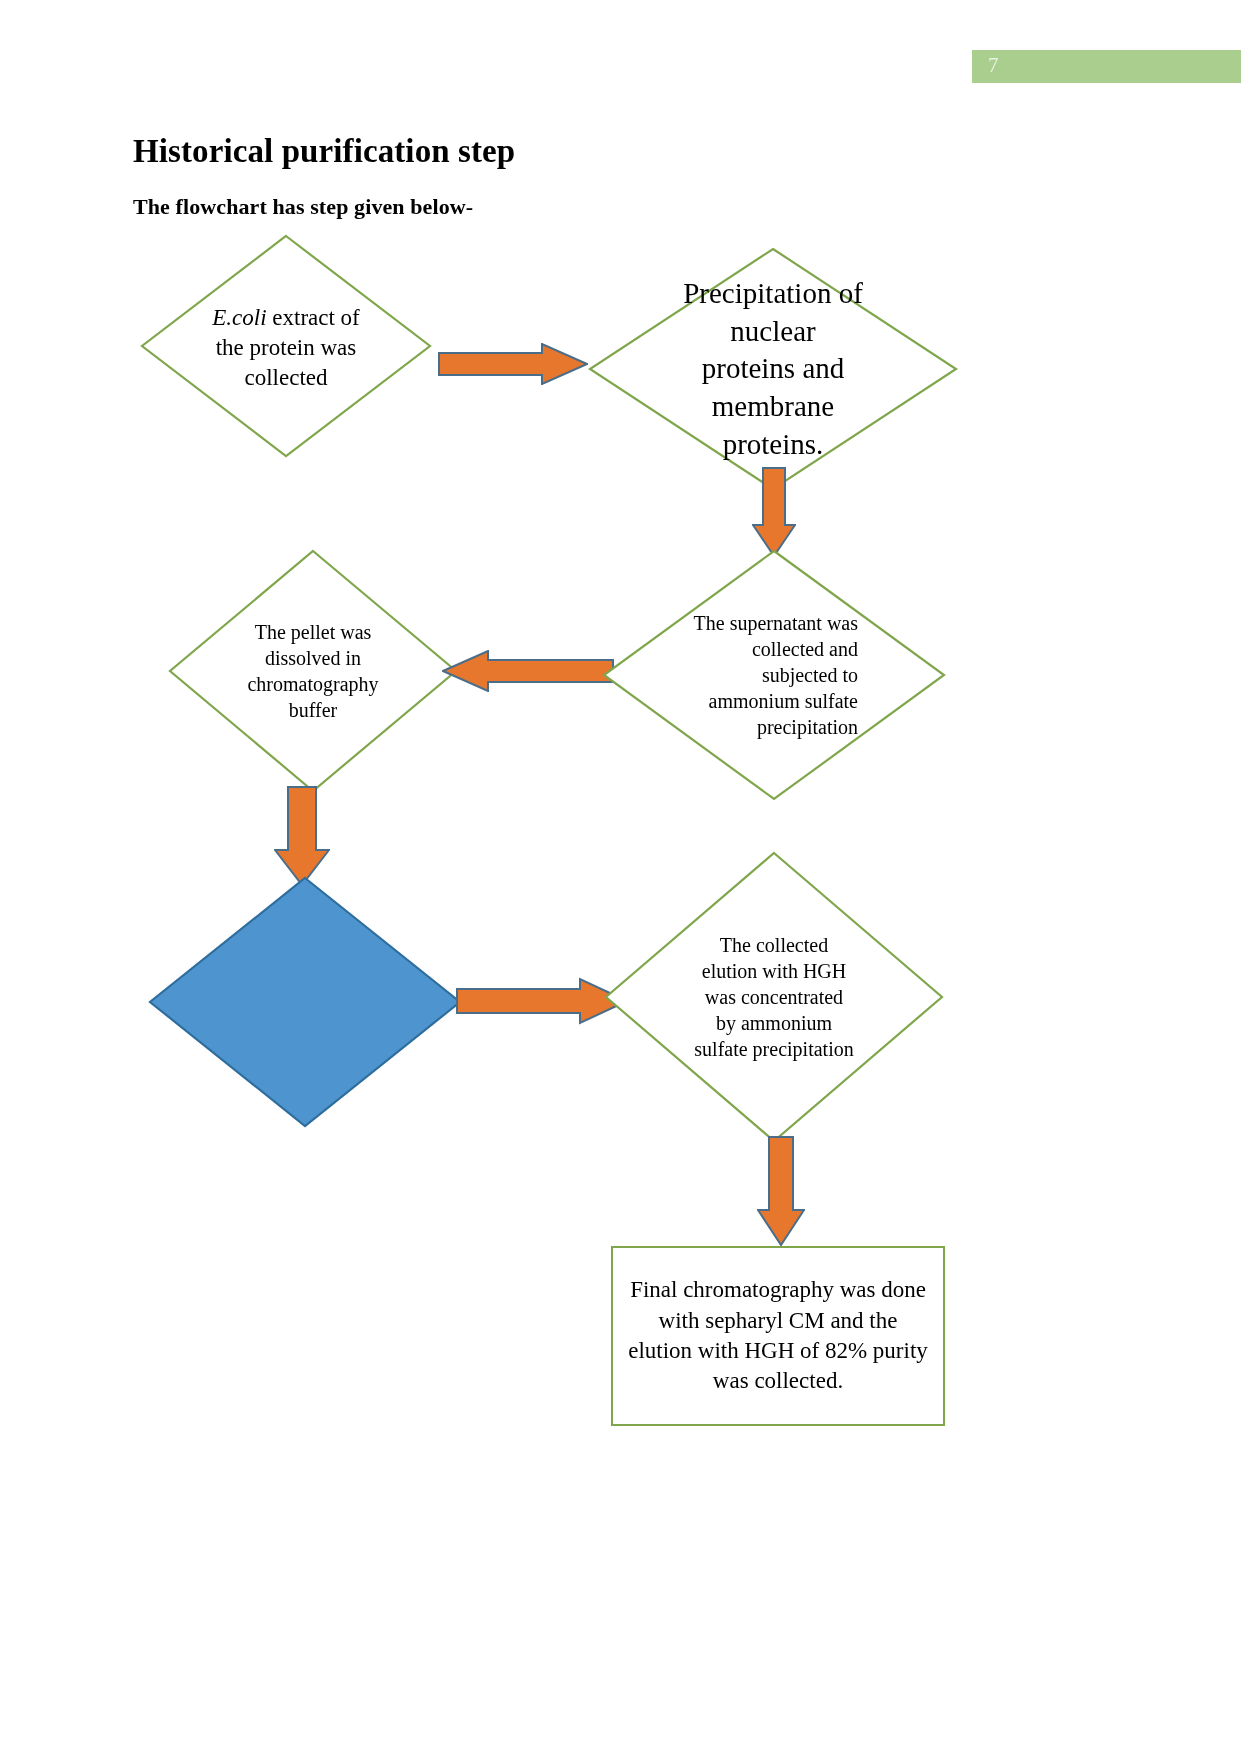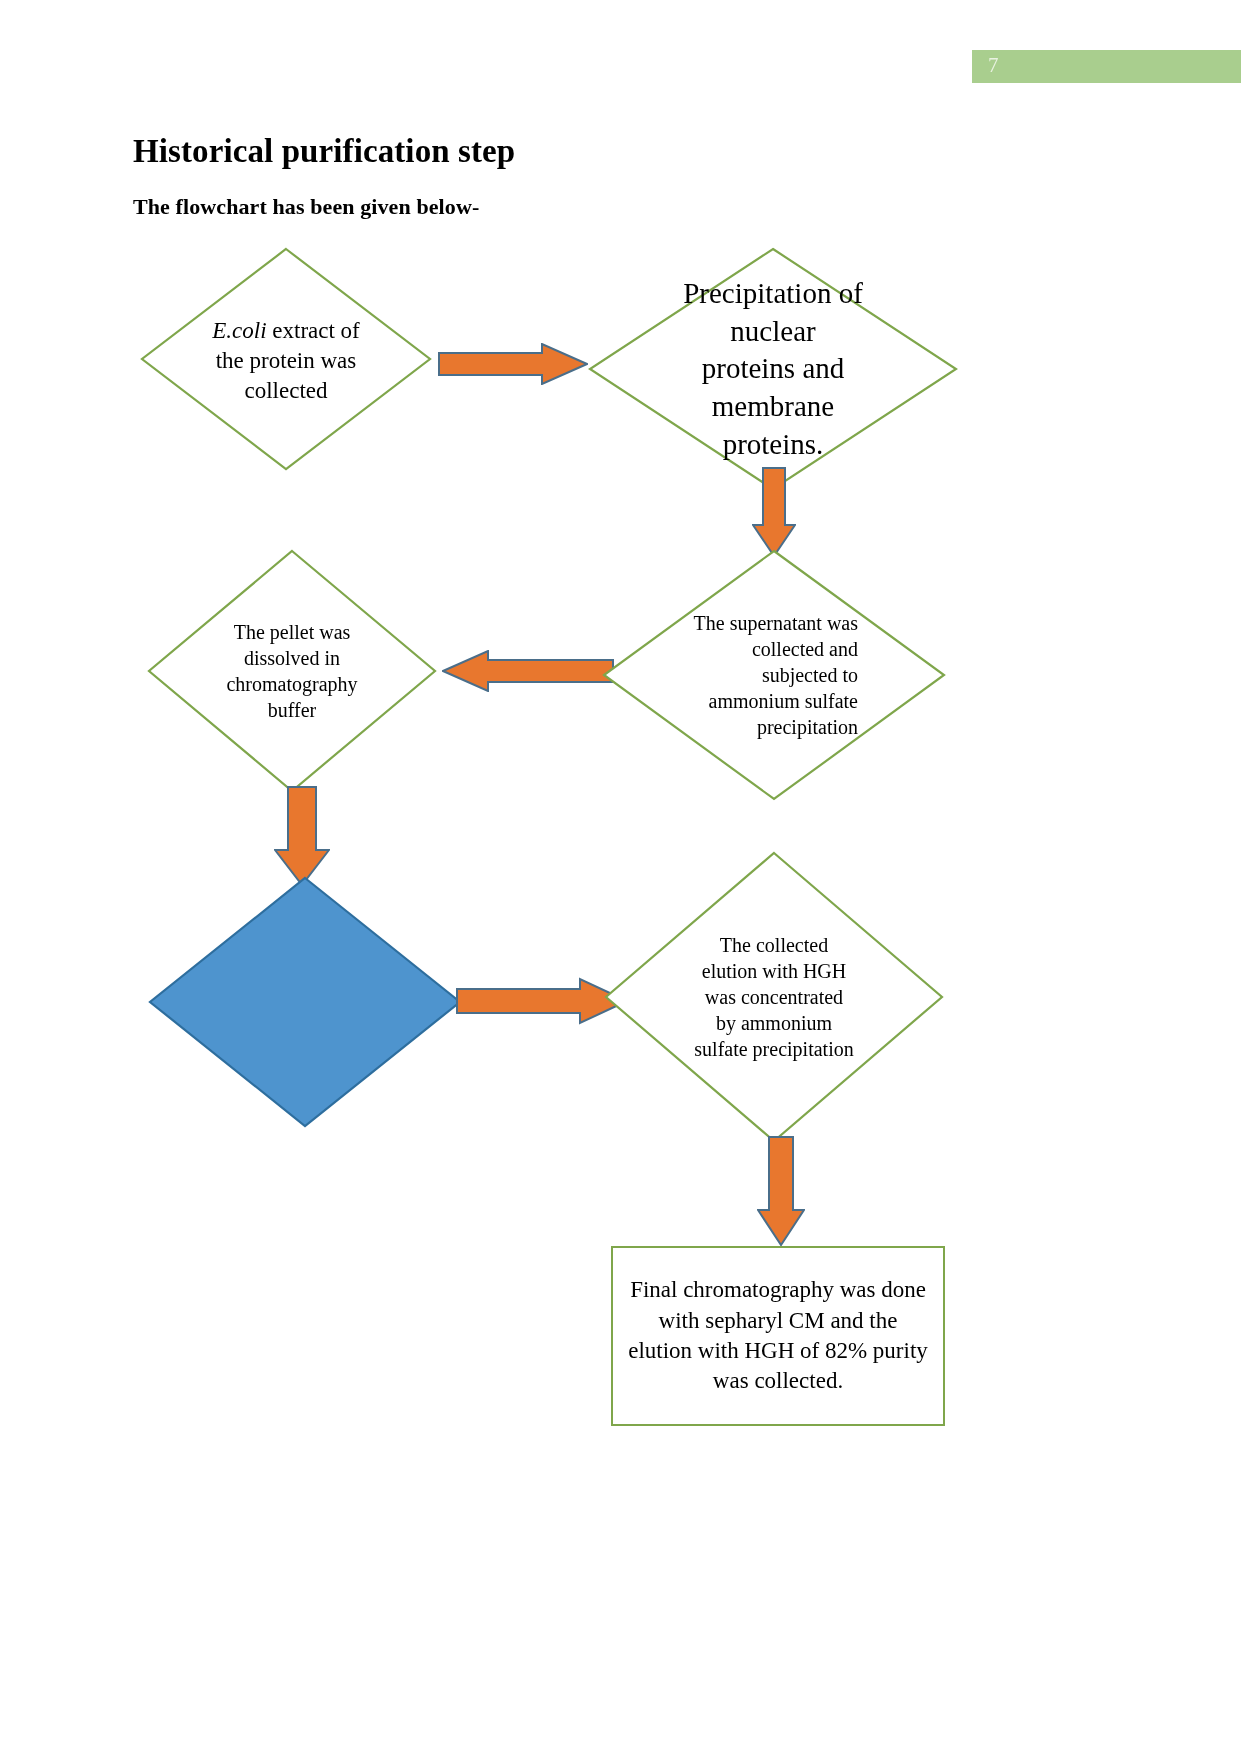--- a/index.html
+++ b/index.html
@@ -80,27 +80,27 @@
     position: absolute;
     left: 50%;
     top: 50%;
     transform: translate(-50%, -50%);
     text-align: center;
     line-height: 1.30;
     pointer-events: none;
   }
 
   
-  #node-ecoli       { left: 140px; top: 247px;  width: 292px; height: 224px; }
+  #node-ecoli       { left: 140px; top: 234px;  width: 292px; height: 224px; }
   #node-ecoli .label    { width: 160px; font-size: 23px; margin-top: 2px; }
 
   #node-precip      { left: 588px; top: 247px;  width: 370px; height: 244px; }
   #node-precip .label   { width: 182px; font-size: 29px; }
 
-  #node-pellet      { left: 147px; top: 549px;  width: 290px; height: 244px; }
+  #node-pellet      { left: 168px; top: 549px;  width: 290px; height: 244px; }
   #node-pellet .label   { width: 160px; font-size: 20px; }
 
   #node-supern      { left: 602px; top: 549px;  width: 344px; height: 252px; }
   #node-supern .label   { width: 168px; font-size: 20px; text-align: right; }
 
   #node-deae        { left: 148px; top: 876px;  width: 314px; height: 252px; }
   #node-deae .label     { width: 152px; font-size: 23px; color: #ffffff; }
 
   #node-elution     { left: 604px; top: 851px;  width: 340px; height: 292px; }
   #node-elution .label  { width: 162px; font-size: 20px; }
@@ -137,21 +137,21 @@
   .italic { font-style: italic; }
 </style>
 </head>
 <body>
 
 <div class="page-banner">
   <span class="page-num">7</span>
 </div>
 
 <div class="heading-1">Historical purification step</div>
-<div class="heading-2">The flowchart has been given below-</div>
+<div class="heading-2">The flowchart has step given below-</div>
 
 <div class="flowchart">
 
   <div class="node-diamond" id="node-ecoli">
     <svg class="shape" viewBox="0 0 292 224" preserveAspectRatio="none">
       <polygon points="146,2 290,112 146,222 2,112" fill="#ffffff" stroke="#7FA64B" stroke-width="2.2"></polygon>
     </svg>
     <div class="label">
       <span class="italic">E.coli</span><span> extract of the protein was collected</span>
     </div>

